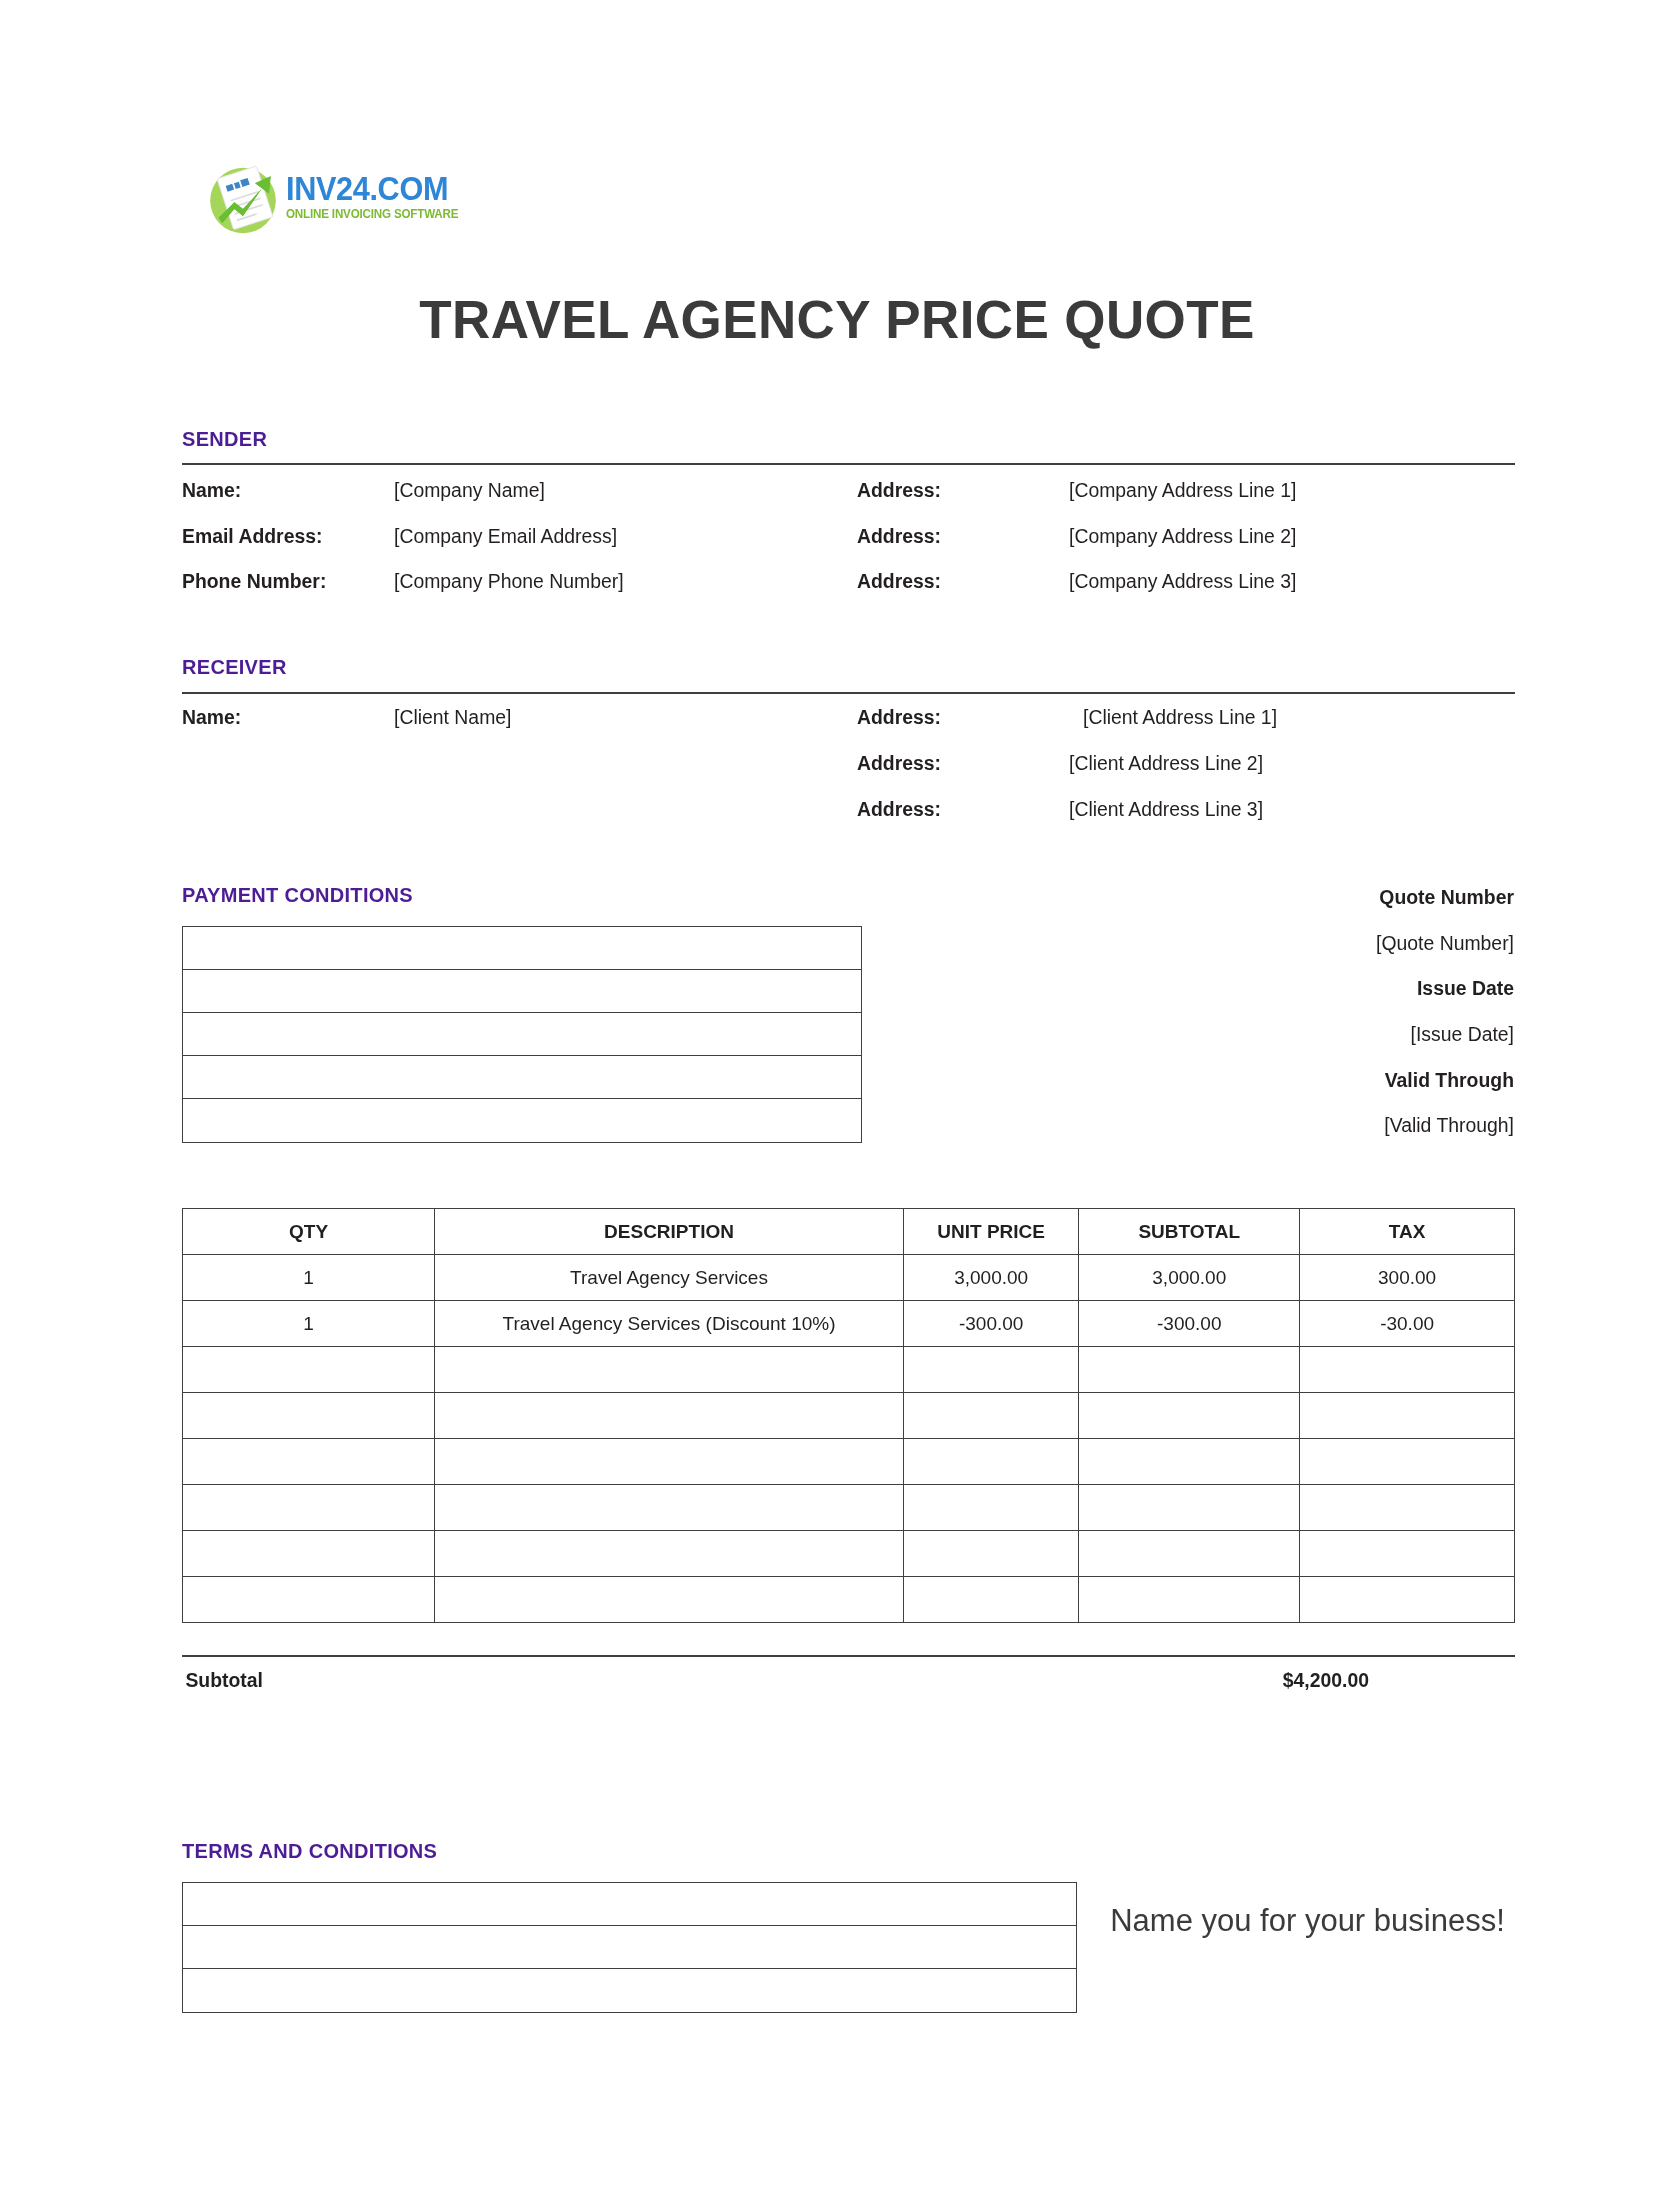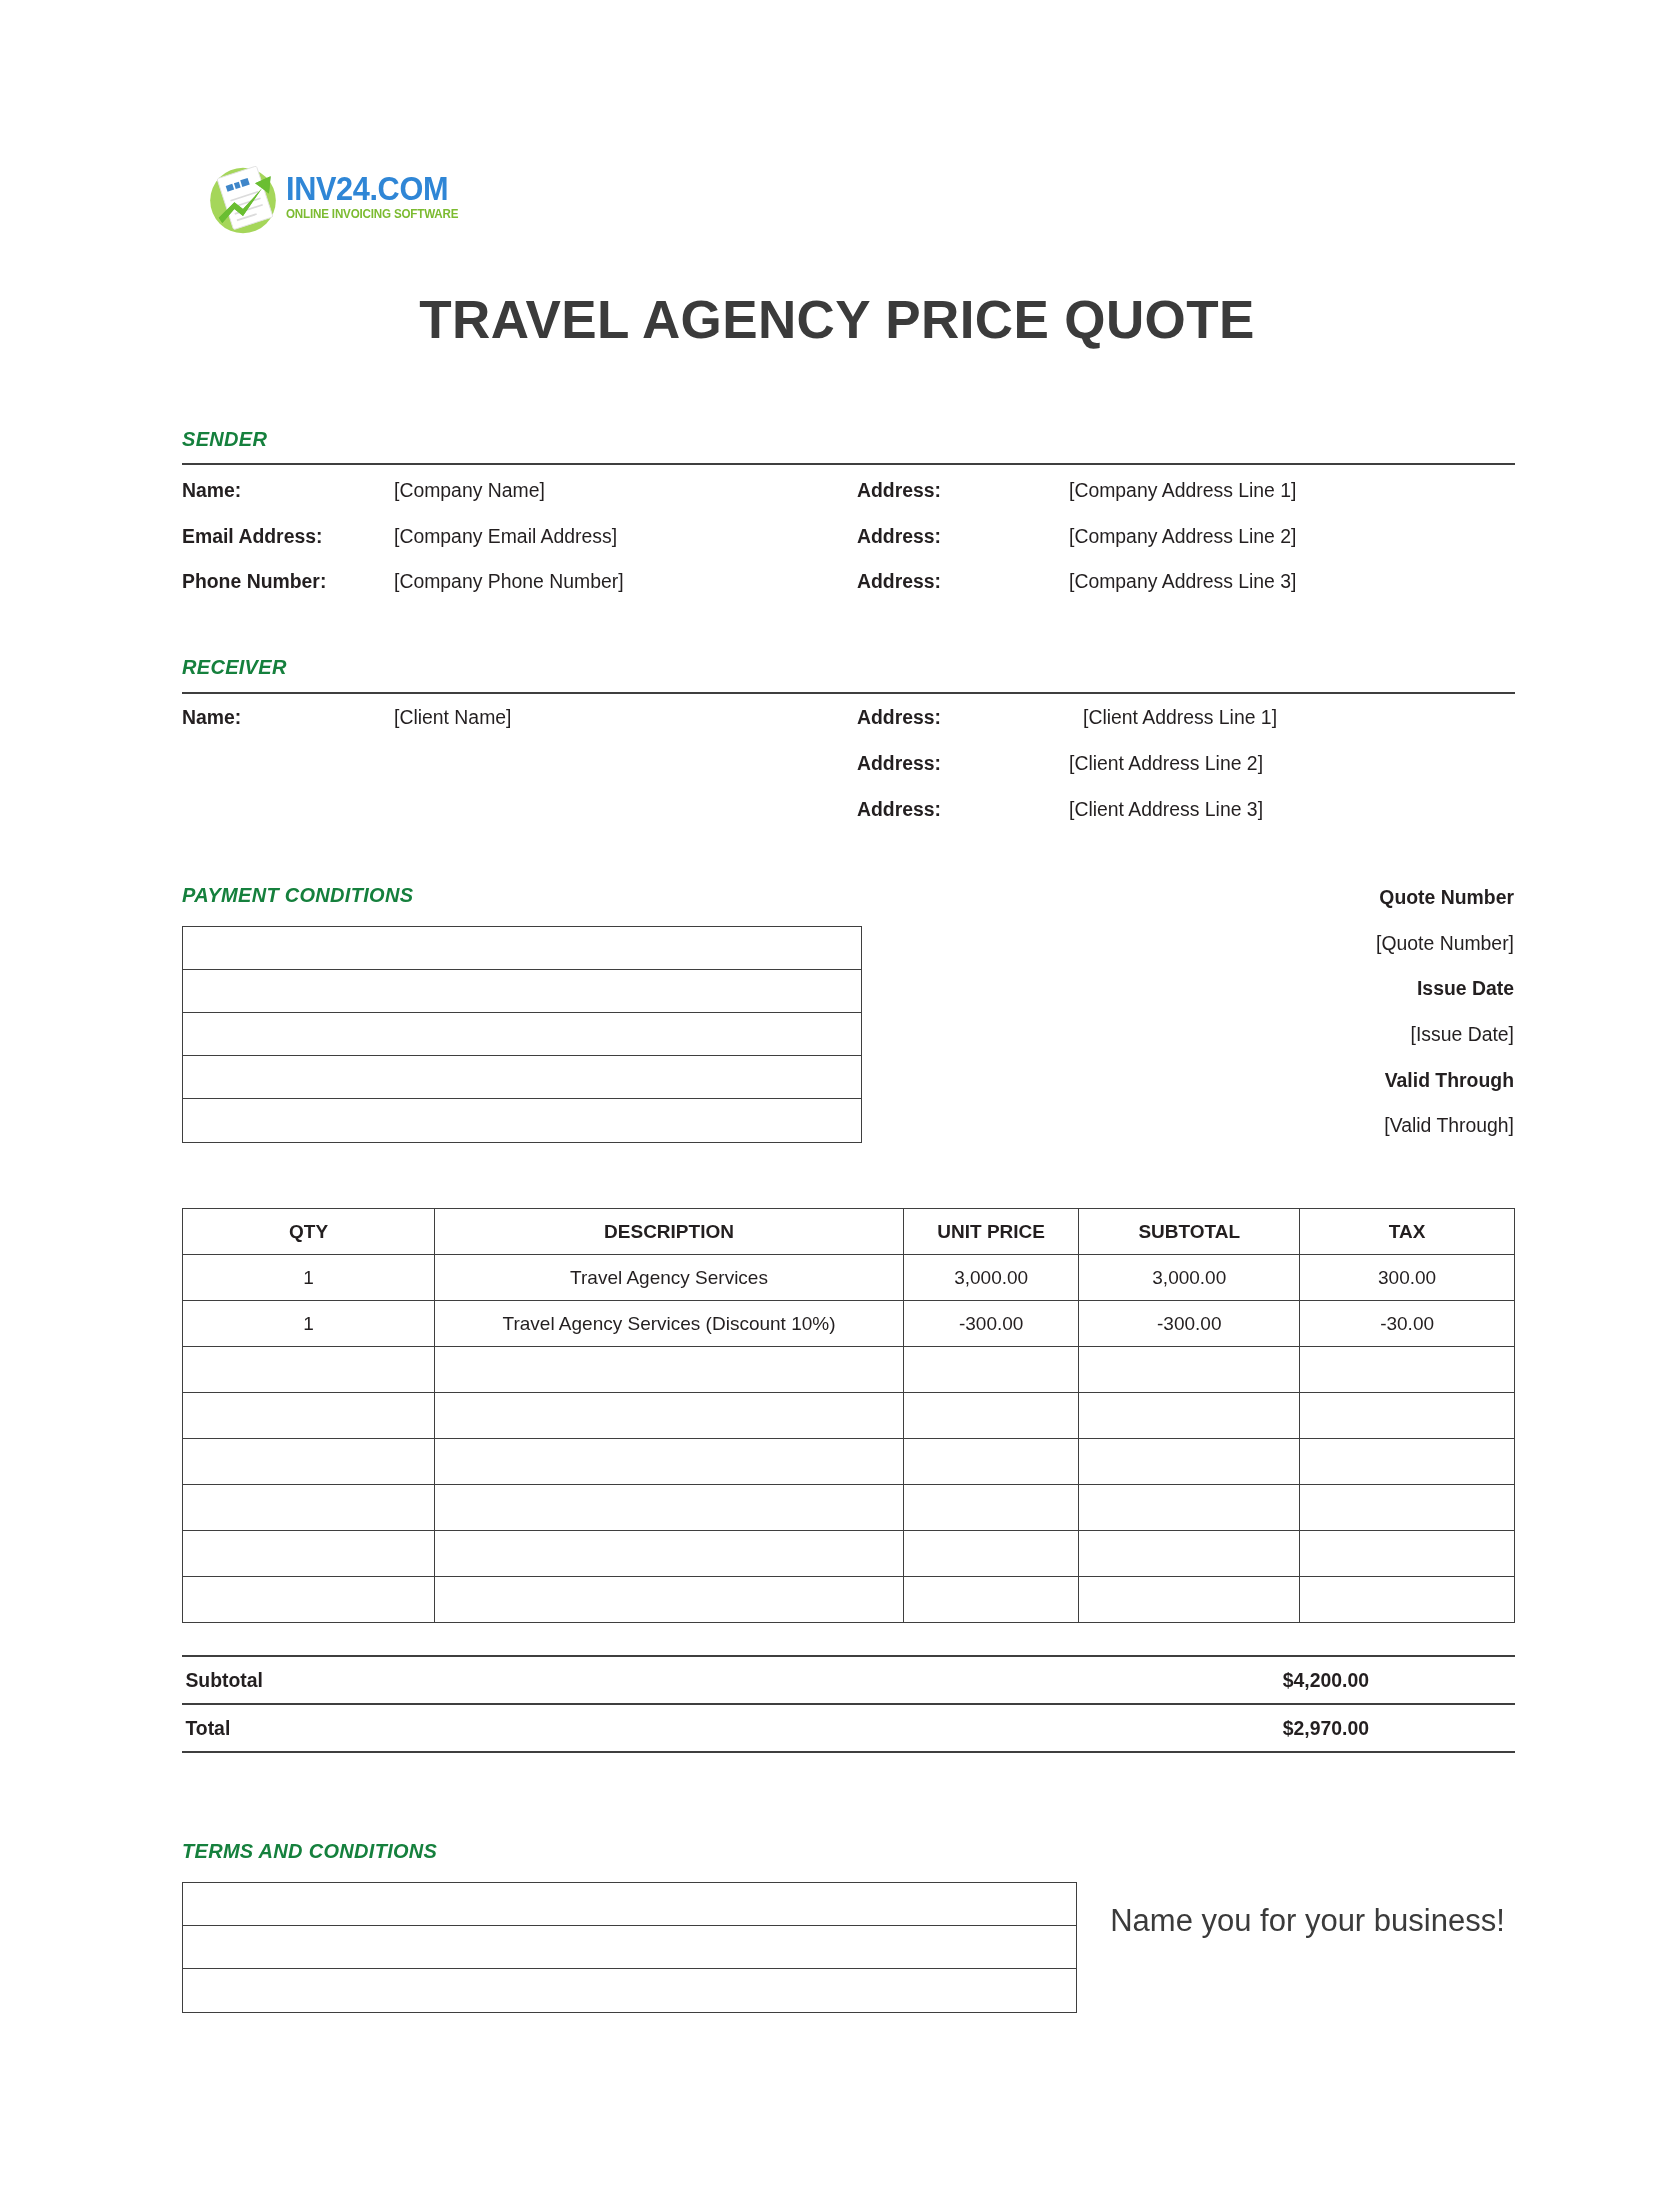--- a/index.html
+++ b/index.html
@@ -76,23 +76,22 @@
     font-weight: bold;
     color: #3b3b3b;
     letter-spacing: 0.4px;
     white-space: nowrap;
   }
   
   .sec-head {
     position: absolute;
     font-size: 20px;
     font-weight: bold;
-    color: #15803d;
+    color: #4c1d95;
     letter-spacing: 0.3px;
-    font-style: italic;
   }
   .sec-rule {
     position: absolute;
     height: 0;
     border-top: 2.6px solid #3f3f3f;
   }
   
   .fld-label {
     position: absolute;
     font-size: 19.4px;
@@ -358,24 +357,20 @@
         <td></td>
       </tr>
     </tbody>
   </table>
 
   <div class="totals">
     <div class="tot-row">
       <span class="tot-label">Subtotal</span>
       <span class="tot-value">$4,200.00</span>
     </div>
-    <div class="tot-row last">
-      <span class="tot-label">Total</span>
-      <span class="tot-value">$2,970.00</span>
-    </div>
   </div>
 
   <div class="sec-head" style="left:182px; top:1840px;">TERMS AND CONDITIONS</div>
   <div class="terms-box">
     <div class="terms-row"></div>
     <div class="terms-row"></div>
     <div class="terms-row"></div>
   </div>
 
   <div class="thanks">Name you for your business!</div>

